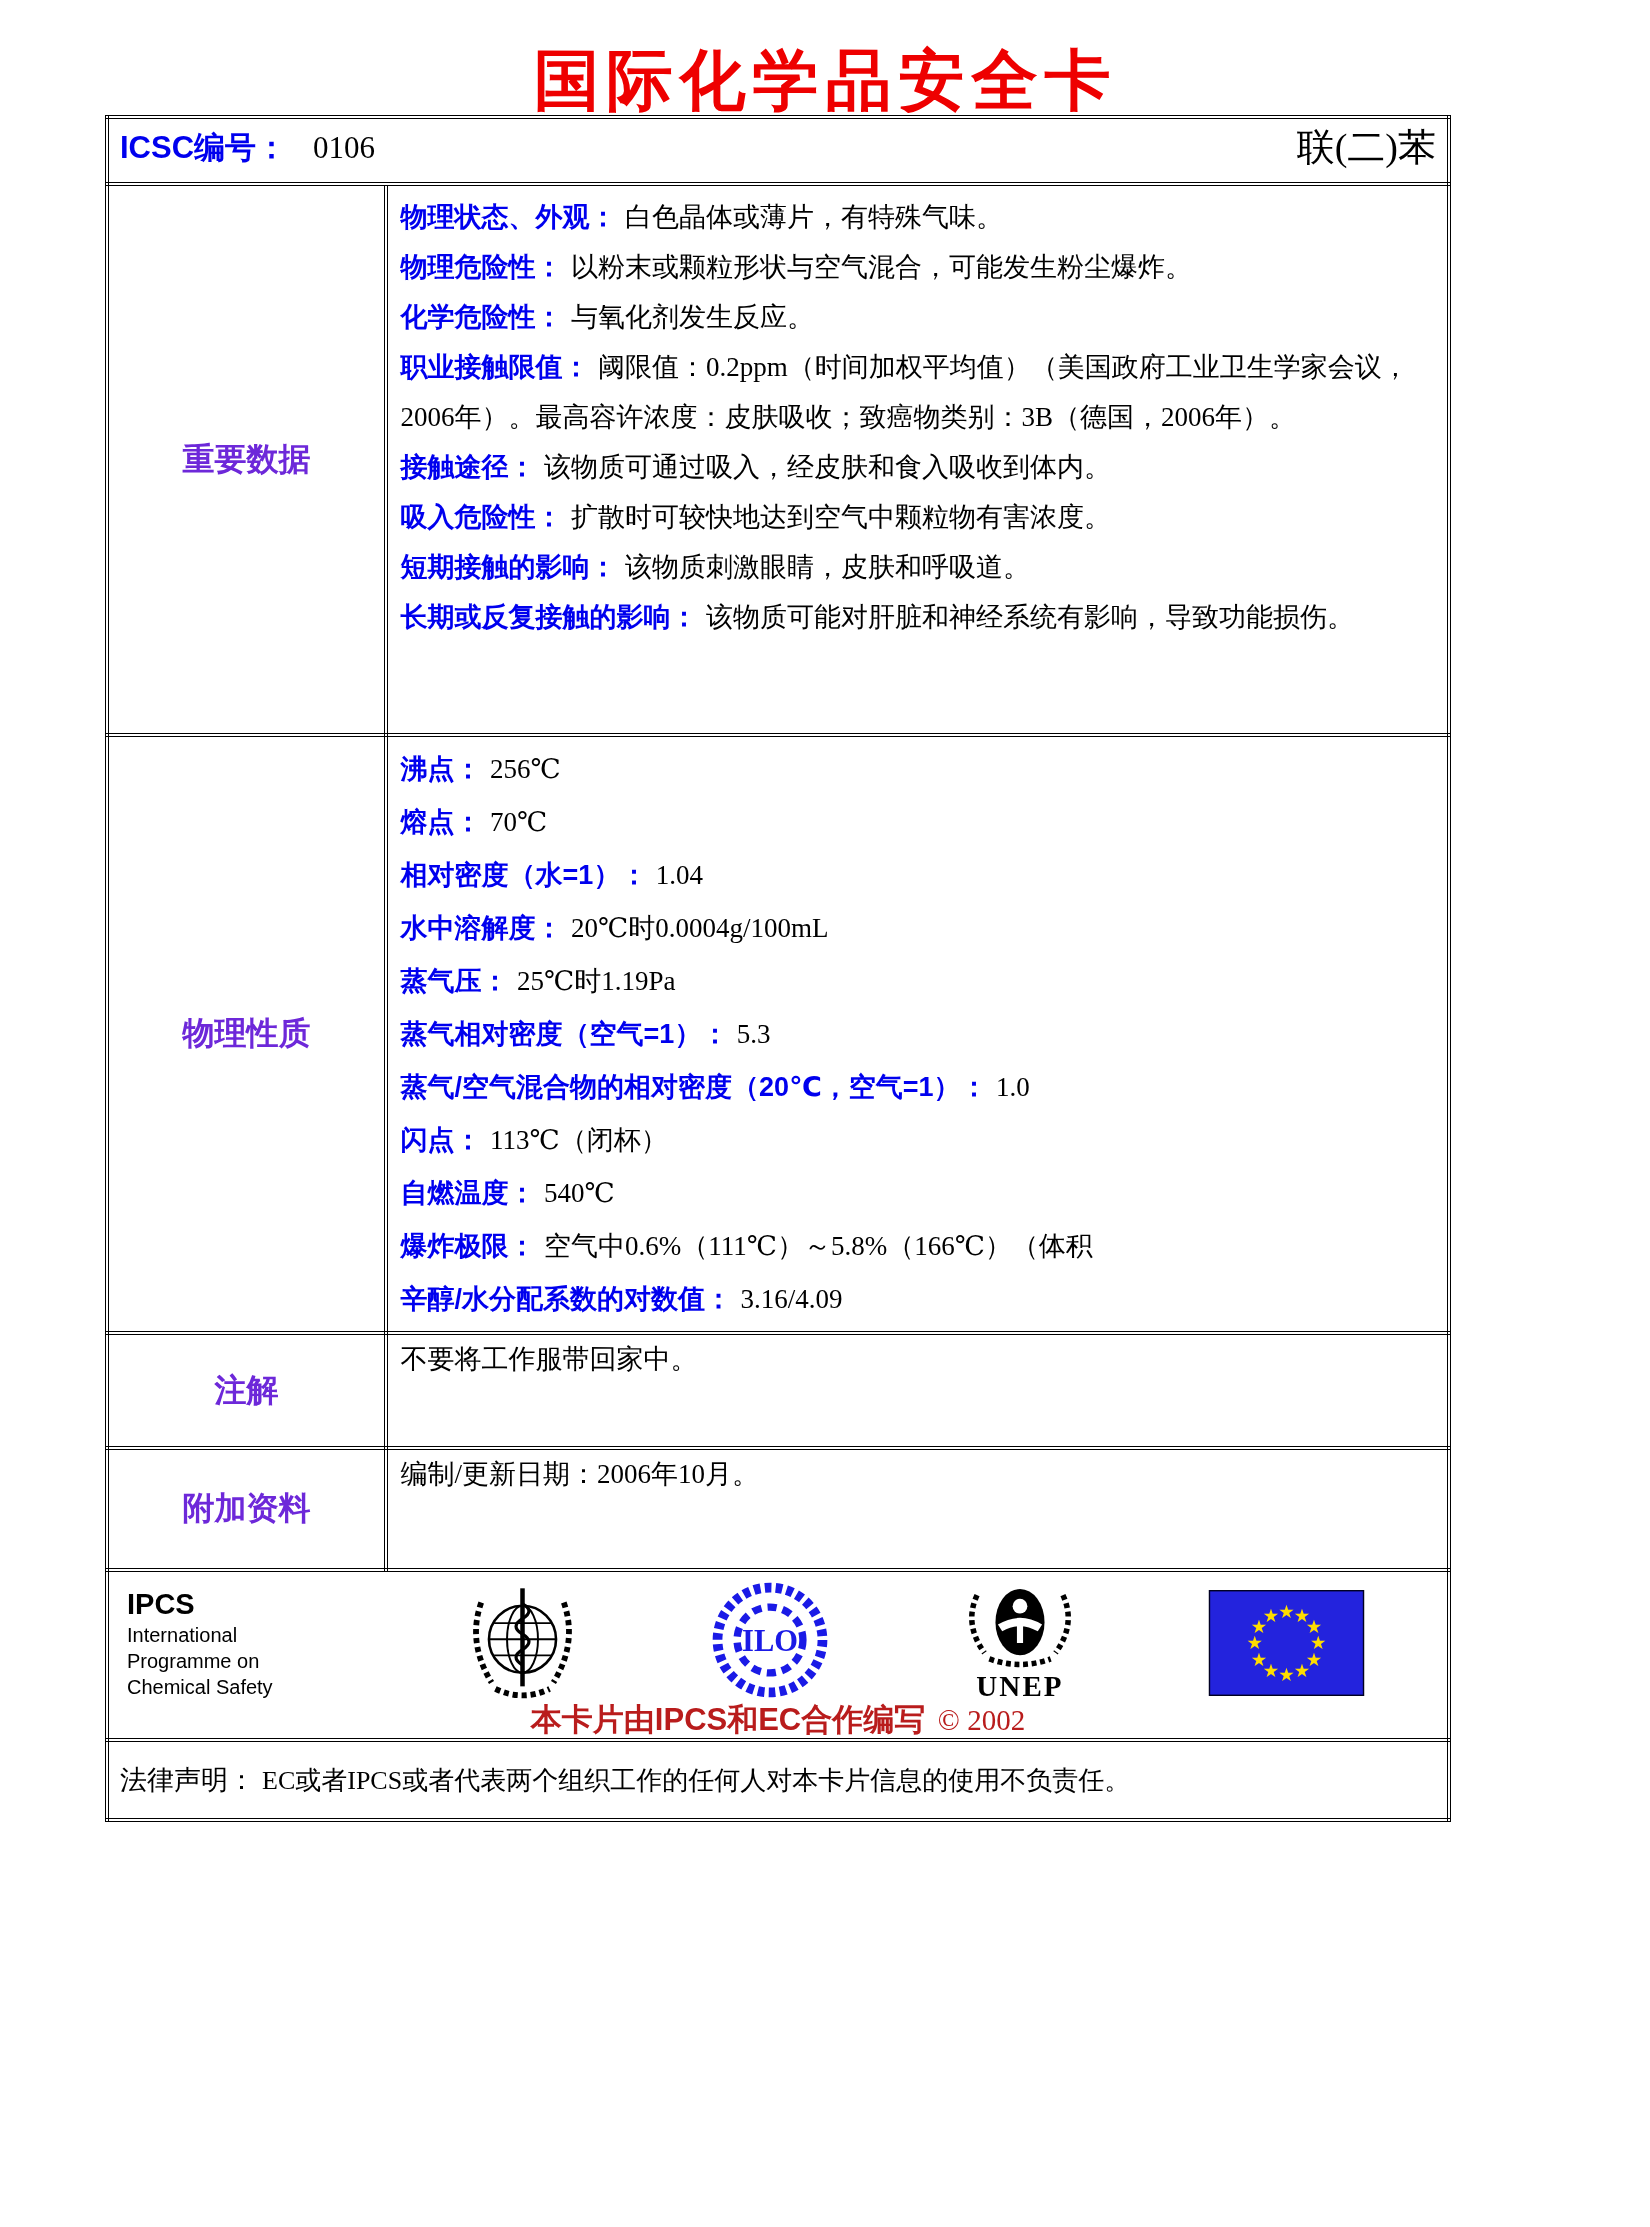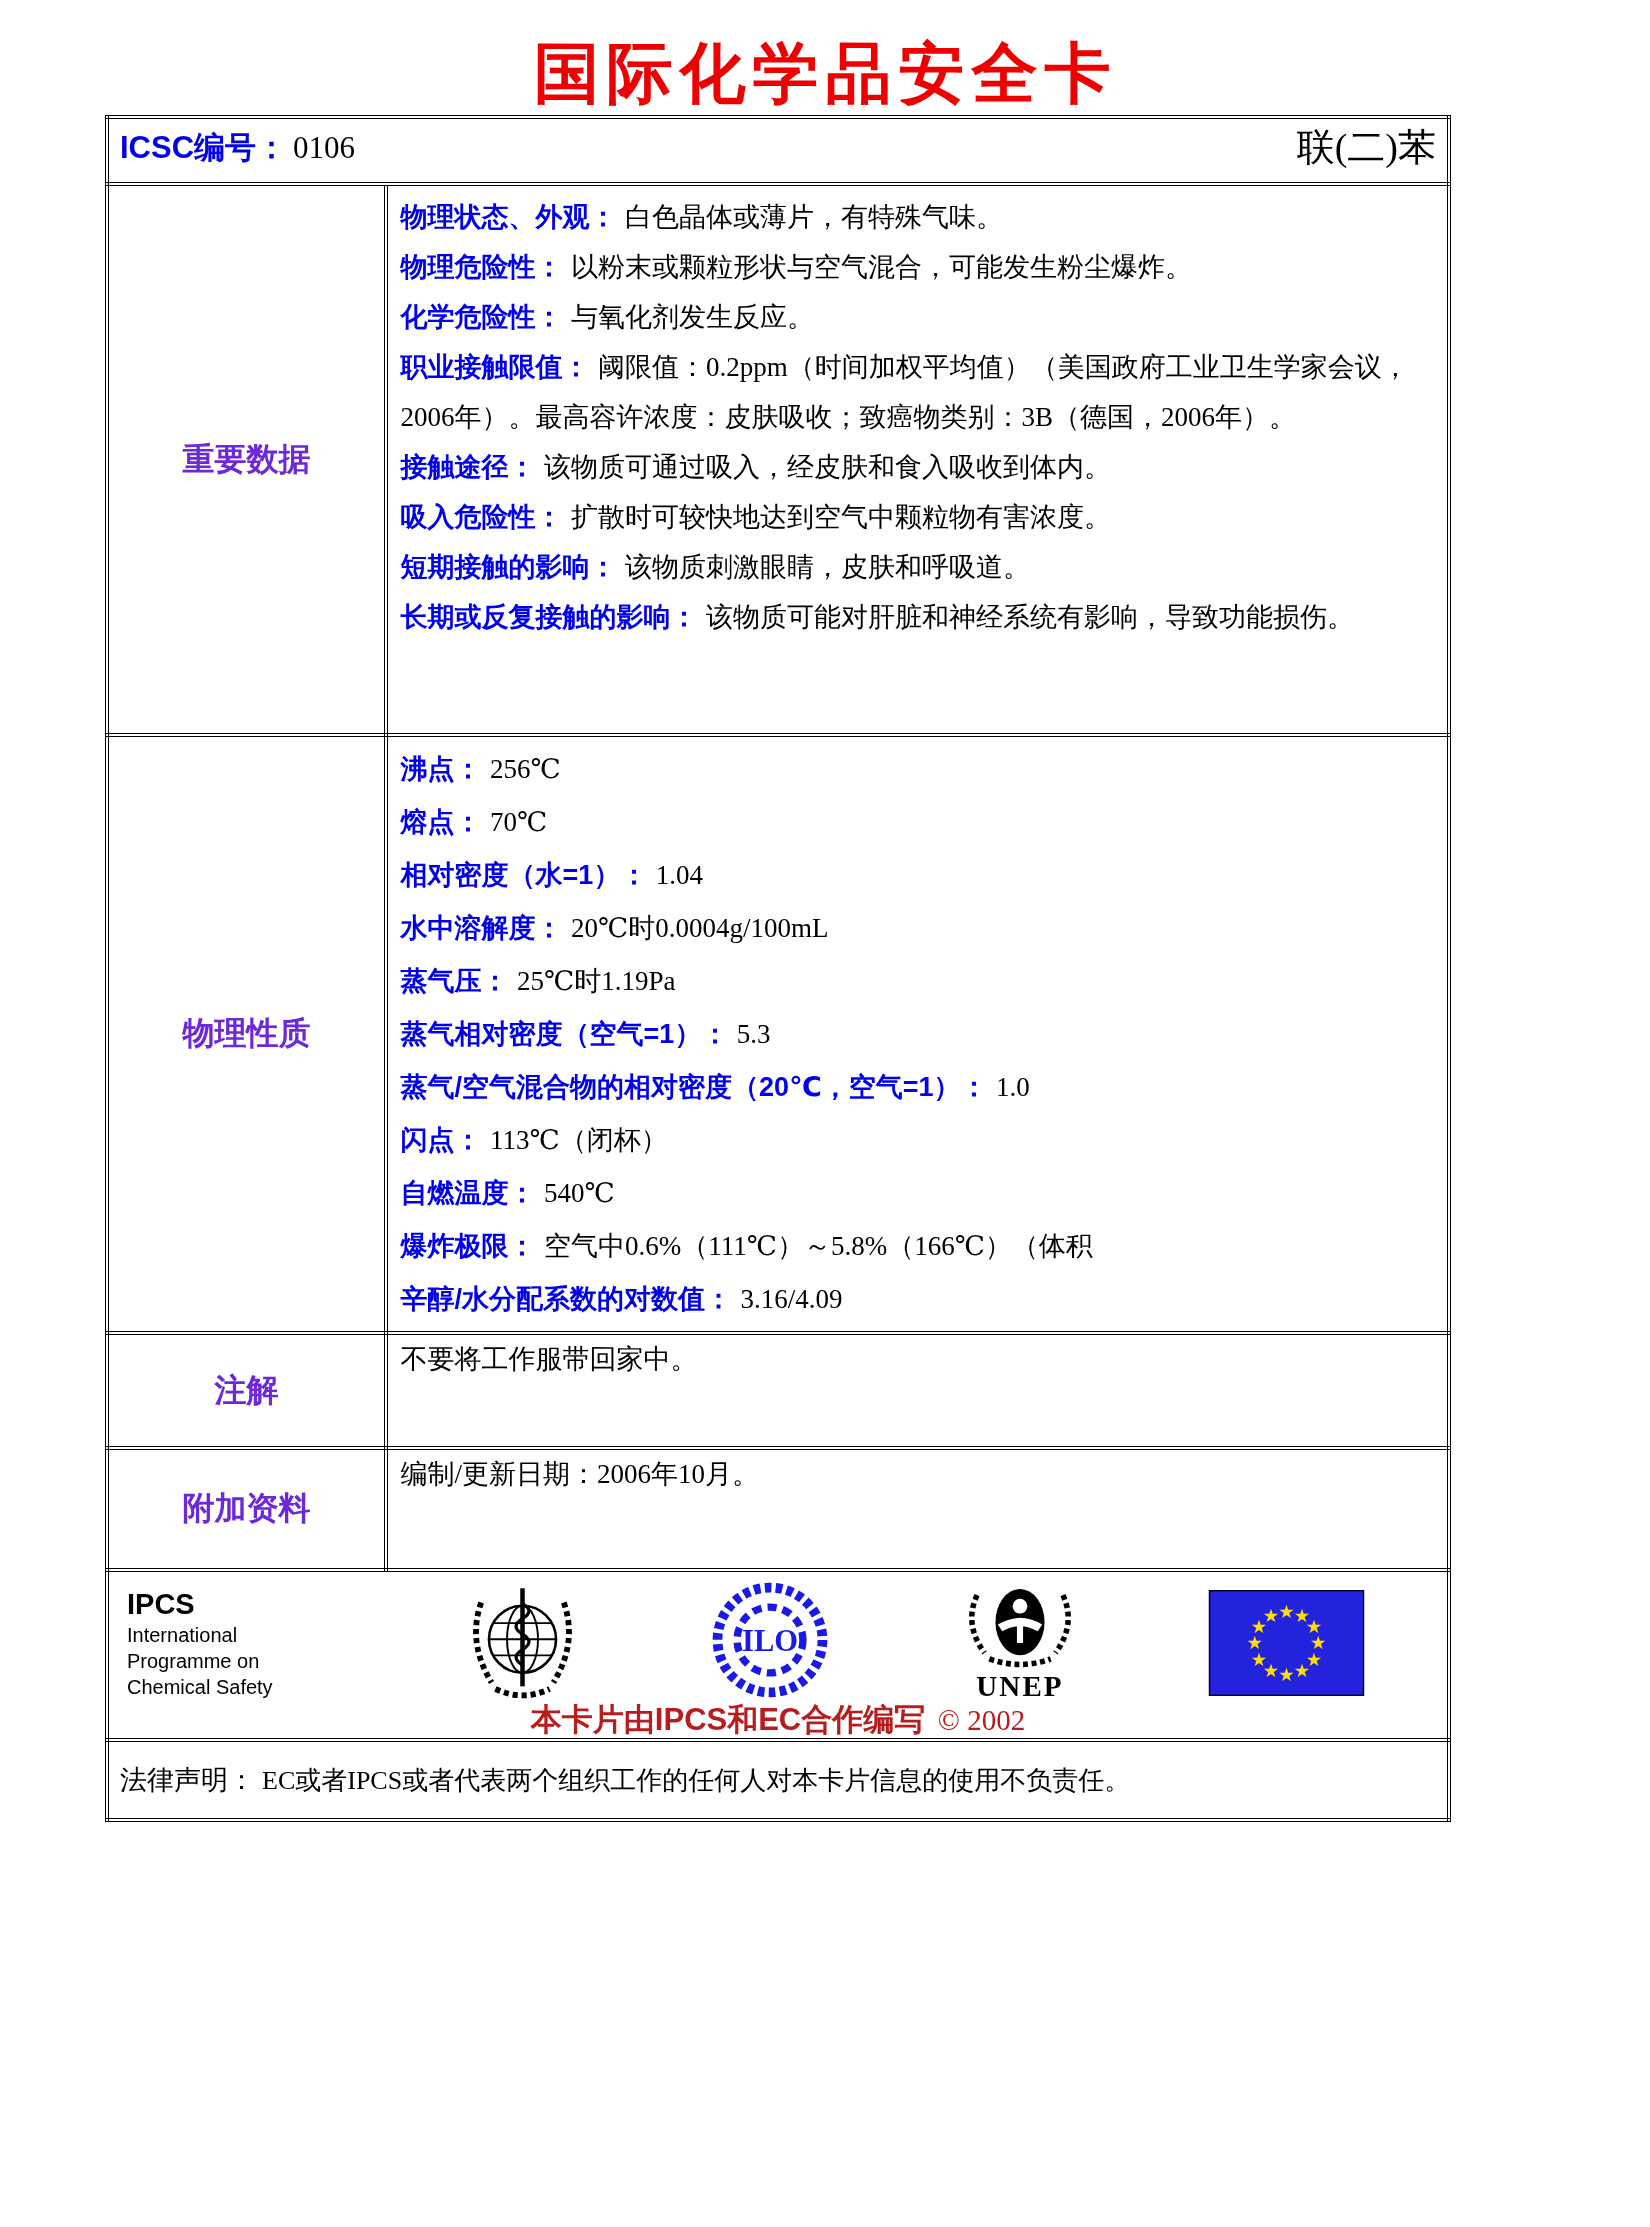--- a/index.html
+++ b/index.html
@@ -1,20 +1,20 @@
 <!DOCTYPE html>
 <html style="font-size:11px"><head>
 <meta charset="utf-8">
 <style>
   * { margin:0; padding:0; box-sizing:border-box; }
   html,body { width:1651px; height:2227px; background:#ffffff; }
   body { position:relative; font-family:"Liberation Serif","DejaVu Serif",serif; color:#000; }
 
   .title {
-    position:absolute; top:29px; left:0; width:1651px;
+    position:absolute; top:36px; left:0; width:1651px;
     text-align:center; font-size:66px; font-weight:bold;
     color:#ee0000; letter-spacing:7px;
     font-family:"Liberation Serif","DejaVu Serif",serif;
   }
 
   table.card {
     position:absolute; left:105px; top:115px; width:1346px;
     border-collapse:collapse; table-layout:fixed;
   }
   col.c1 { width:279px; }
@@ -22,21 +22,21 @@
 
   .blbl {
     color:#0000ee; font-weight:bold;
     font-family:"Liberation Sans","DejaVu Sans",sans-serif;
   }
 
   
   td.hdr-cell { height:67px; }
   .hdr-flex { display:flex; justify-content:space-between; align-items:center; height:57px; padding:0 11px; }
   .hdr-left { font-size:31px; }
-  .hdr-left .blbl { font-size:31px; margin-right:6px; }
+  .hdr-left .blbl { font-size:31px; margin-right:26px; }
   .hdr-num { font-size:31px; }
   .hdr-right { font-size:38px; }
 
   
   td.lab {
     text-align:center; vertical-align:middle;
     color:#6d28d9; font-weight:bold; font-size:32px;
     font-family:"Liberation Sans","DejaVu Sans",sans-serif;
   }
 

